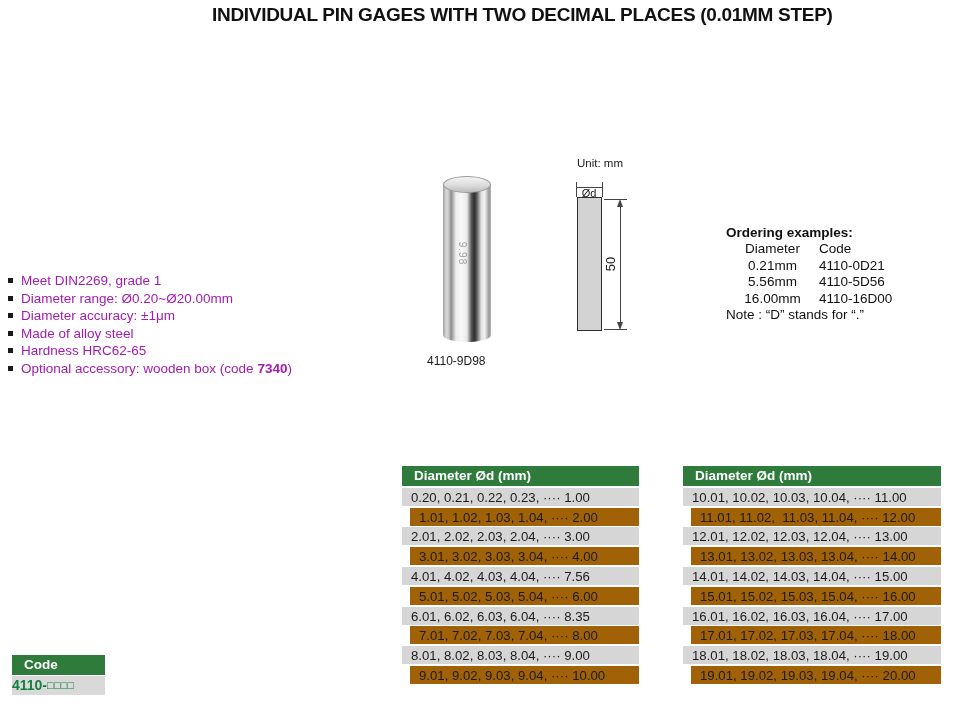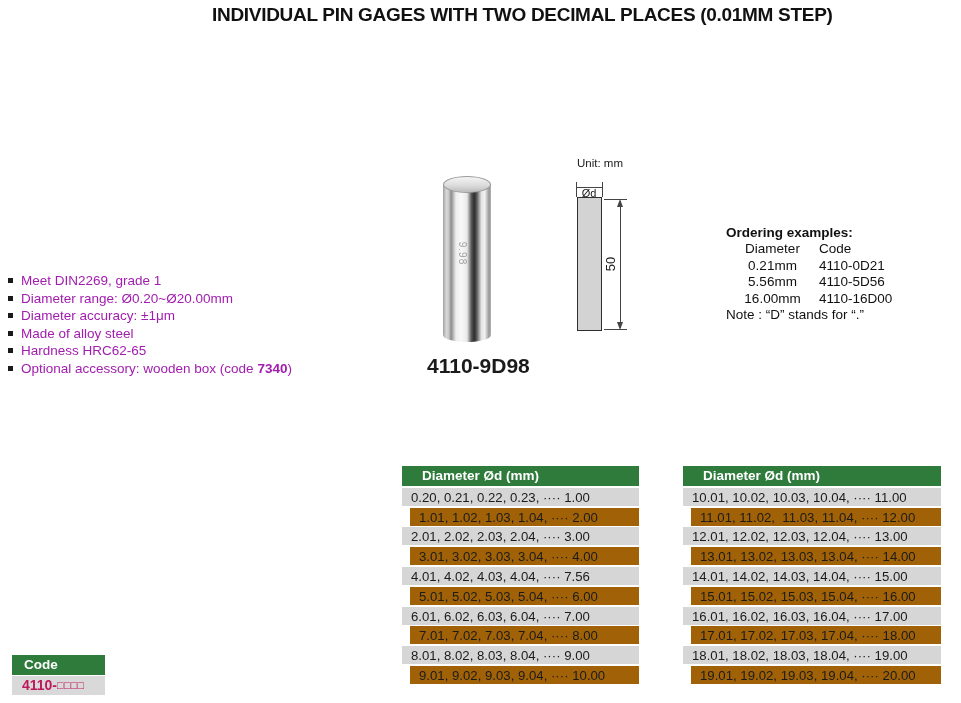--- a/index.html
+++ b/index.html
@@ -40,21 +40,21 @@
   .cyl-top {
     position:absolute; left:0; top:0; width:46px; height:15px;
     border:1px solid #9c9c9c; border-radius:50%;
     background:linear-gradient(180deg,#f4f4f4 0%,#dcdcdc 55%,#bdbdbd 100%);
     box-sizing:content-box;
   }
   .cyl-engraving {
     position:absolute; left:8px; top:72px; font-size:10px; color:rgba(95,95,95,0.55);
     transform:rotate(90deg); letter-spacing:1px; white-space:nowrap;
   }
-  .model-label { left:427px; top:354px; font-size:21px; font-weight:bold; white-space:nowrap; }
+  .model-label { left:427px; top:354px; font-size:12px; font-weight:normal; white-space:nowrap; }
 
   
   .unit-label { left:577px; top:157px; font-size:11.5px; }
   .dia-label  { left:576px; top:187px; width:26px; text-align:center; font-size:11px; }
   .dim-h-line { left:576px; top:187px; width:27px; height:1px; background:#444; }
   .dim-h-tick-l { left:576px; top:182px; width:1px; height:15px; background:#444; }
   .dim-h-tick-r { left:602px; top:182px; width:1px; height:15px; background:#444; }
   .pin-rect {
     left:577px; top:197px; width:25px; height:134px;
     background:#d3d3d3; border:1px solid #2f2f2f; box-sizing:border-box;
@@ -82,39 +82,39 @@
   .ordering .o-title { font-weight:bold; }
   .o-row { display:flex; white-space:nowrap; }
   .o-col1 { width:93px;text-align:center; }
 
   
   .gtable { top:466px; }
   .gtable-left  { left:402px; width:237px; }
   .gtable-right { left:683px; width:258px; }
   .g-hdr {
     height:20px; line-height:20px; background:#2e7b3c; color:#ffffff;
-    font-weight:bold; font-size:13.5px; padding-left:20px; box-sizing:border-box;
+    font-weight:bold; font-size:13.5px; padding-left:12px; box-sizing:border-box;
   }
   .g-row {
     height:18px; line-height:19px; margin-top:1.8px; padding-left:9px;
     font-size:13.2px; color:#1b1b1b; box-sizing:border-box; white-space:pre;
   }
   .g-row.odd  { background:#d6d6d6; }
   .g-row.even { background:#a16207;margin-left:8px; }
 
   
   .code-hdr {
     left:12px; top:655px; width:93px; height:20px; line-height:20px;
     background:#2e7b3c; color:#fff; font-weight:bold; font-size:13.5px;
     padding-left:12px; box-sizing:border-box;
   }
   .code-val {
     left:12px; top:676px; width:93px; height:19px; line-height:19px;
-    background:#d9d9d9; font-weight:bold; font-size:14px; color:#be185d;
-    padding-left:10px; box-sizing:border-box; white-space:nowrap;
+    background:#d9d9d9; font-weight:bold; font-size:14px; color:#15803d;
+    box-sizing:border-box; white-space:nowrap;
   }
   .code-boxes { font-size:10.5px; letter-spacing:0.5px; vertical-align:1px; }
 </style>
 </head>
 <body>
 
 <div class="abs page-title">INDIVIDUAL PIN GAGES WITH TWO DECIMAL PLACES (0.01MM STEP)</div>
 
 <div class="abs features">
   <div class="feat"><span class="bullet"></span><span>Meet DIN2269, grade 1</span></div>
@@ -167,21 +167,21 @@
 </div>
 
 <div class="abs gtable gtable-left">
   <div class="g-hdr">Diameter Ød (mm)</div>
   <div class="g-row odd">0.20, 0.21, 0.22, 0.23, ···· 1.00</div>
   <div class="g-row even">1.01, 1.02, 1.03, 1.04, ···· 2.00</div>
   <div class="g-row odd">2.01, 2.02, 2.03, 2.04, ···· 3.00</div>
   <div class="g-row even">3.01, 3.02, 3.03, 3.04, ···· 4.00</div>
   <div class="g-row odd">4.01, 4.02, 4.03, 4.04, ···· 7.56</div>
   <div class="g-row even">5.01, 5.02, 5.03, 5.04, ···· 6.00</div>
-  <div class="g-row odd">6.01, 6.02, 6.03, 6.04, ···· 7.00</div>
+  <div class="g-row odd">6.01, 6.02, 6.03, 6.04, ···· 8.35</div>
   <div class="g-row even">7.01, 7.02, 7.03, 7.04, ···· 8.00</div>
   <div class="g-row odd">8.01, 8.02, 8.03, 8.04, ···· 9.00</div>
   <div class="g-row even">9.01, 9.02, 9.03, 9.04, ···· 10.00</div>
 </div>
 
 <div class="abs gtable gtable-right">
   <div class="g-hdr">Diameter Ød (mm)</div>
   <div class="g-row odd">10.01, 10.02, 10.03, 10.04, ···· 11.00</div>
   <div class="g-row even">11.01, 11.02,  11.03, 11.04, ···· 12.00</div>
   <div class="g-row odd">12.01, 12.02, 12.03, 12.04, ···· 13.00</div>

